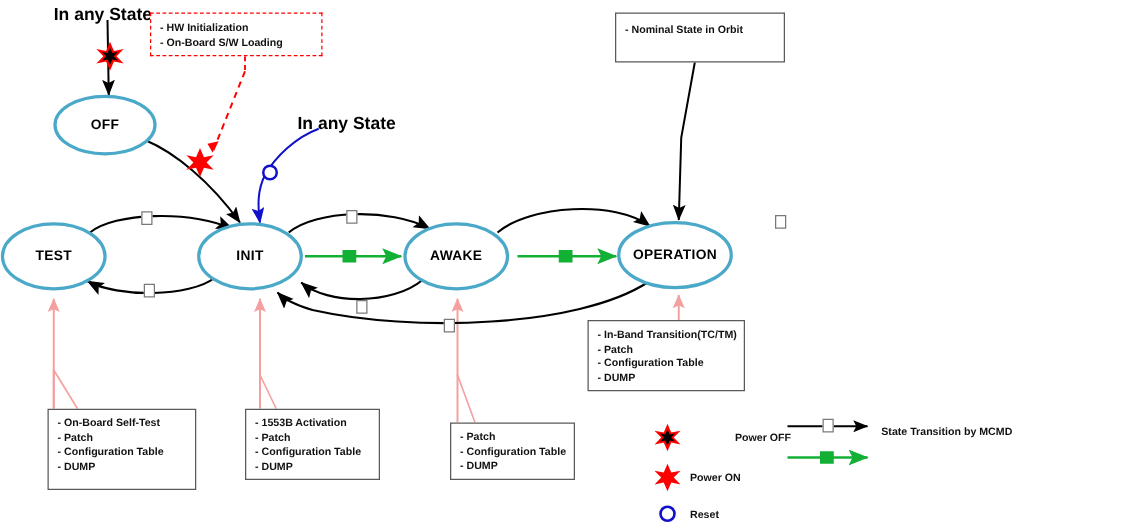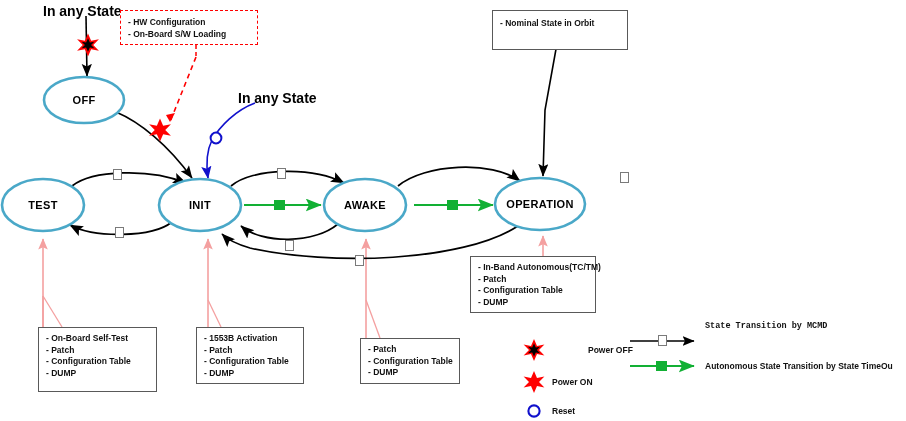--- a/index.html
+++ b/index.html
@@ -163,21 +163,21 @@
   <div class="abs state-label" style="left:84px;top:100px;">OFF</div>
   <div class="abs state-label" style="left:43px;top:205px;">TEST</div>
   <div class="abs state-label" style="left:200px;top:205px;">INIT</div>
   <div class="abs state-label" style="left:365px;top:205px;">AWAKE</div>
   <div class="abs state-label" style="left:540px;top:204px;">OPERATION</div>
 
   <div class="abs free-label" style="left:43px;top:3px;">In any State</div>
   <div class="abs free-label" style="left:238px;top:90px;">In any State</div>
 
   <div class="abs note-box dashed" style="left:120px;top:10px;width:138px;height:35px;">
-    <div class="note-line">- HW Configuration</div>
+    <div class="note-line">- HW Initialization</div>
     <div class="note-line">- On-Board S/W Loading</div>
   </div>
 
   <div class="abs note-box" style="left:492px;top:10px;width:136px;height:40px;padding-top:7px;">
     <div class="note-line">- Nominal State in Orbit</div>
   </div>
 
   <div class="abs note-box" style="left:38px;top:327px;width:119px;height:65px;">
     <div class="note-line">- On-Board Self-Test</div>
     <div class="note-line">- Patch</div>
@@ -192,26 +192,25 @@
     <div class="note-line">- DUMP</div>
   </div>
 
   <div class="abs note-box" style="left:360px;top:338px;width:100px;height:46px;">
     <div class="note-line">- Patch</div>
     <div class="note-line">- Configuration Table</div>
     <div class="note-line">- DUMP</div>
   </div>
 
   <div class="abs note-box" style="left:470px;top:256px;width:126px;height:57px;">
-    <div class="note-line">- In-Band Autonomous(TC/TM)</div>
+    <div class="note-line">- In-Band Transition(TC/TM)</div>
     <div class="note-line">- Patch</div>
     <div class="note-line">- Configuration Table</div>
     <div class="note-line">- DUMP</div>
   </div>
 
   <div class="abs legend-text" style="left:552px;top:345px;padding-left:36px;">Power OFF</div>
   <div class="abs legend-text" style="left:552px;top:377px;">Power ON</div>
   <div class="abs legend-text" style="left:552px;top:406px;">Reset</div>
 
-  <div class="abs legend-text" style="left:705px;top:321px;font-family:Liberation Mono, monospace;">State Transition by MCMD</div>
-  <div class="abs legend-text" style="left:705px;top:361px;">Autonomous State Transition by State TimeOu</div>
+  <div class="abs legend-text" style="left:705px;top:340px;">State Transition by MCMD</div>
 
 </div>
 
 </body></html>

